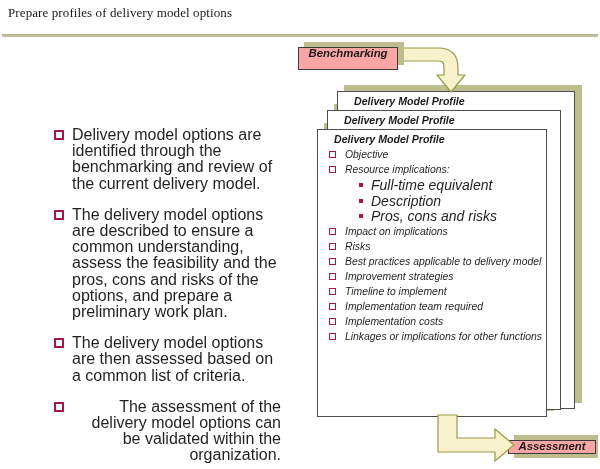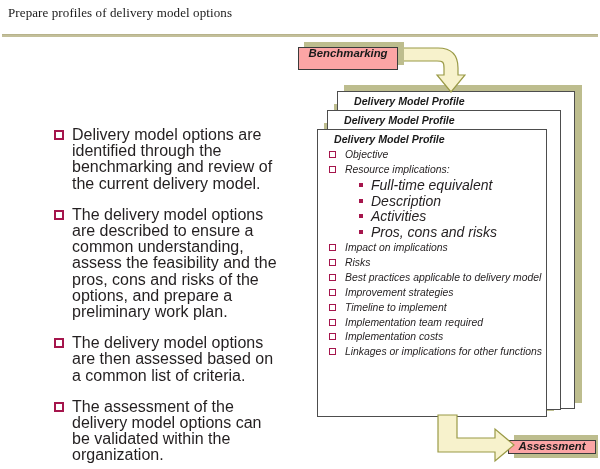--- a/index.html
+++ b/index.html
@@ -51,21 +51,21 @@
     width: 228px;
   }
   .lbullet {
     position: relative;
     padding-left: 19px;
     margin-bottom: 15px;
     font-size: 16px;
     line-height: 16.2px;
     color: #231f20;
   }
-  .lbullet:last-child { margin-bottom: 16px; }
+  .lbullet:last-child { margin-bottom: 16px; text-align: right; }
   .sq-open {
     position: absolute;
     left: 1px;
     top: 3px;
     width: 6px;
     height: 6px;
     border: 2px solid #a5154c;
     box-sizing: content-box;
   }
 
@@ -225,21 +225,20 @@
   </div>
 
   <div class="card-shadow" id="card1-shadow"></div>
   <div class="card" id="card1">
     <div class="card-title">Delivery Model Profile</div>
     <div id="card-list">
         <div class="citem"><span class="sq-open"></span><span>Objective</span></div>
         <div class="citem"><span class="sq-open"></span><span>Resource implications:</span></div>
         <div class="csub"><span class="sq-fill"></span><span>Full-time equivalent</span></div>
         <div class="csub"><span class="sq-fill"></span><span>Description</span></div>
-        <div class="csub"><span class="sq-fill"></span><span>Activities</span></div>
         <div class="csub"><span class="sq-fill"></span></div>
         <div class="csub"><span class="sq-fill"></span><span>Pros, cons and risks</span></div>
         <div class="citem"><span class="sq-open"></span><span>Impact on implications</span></div>
         <div class="citem"><span class="sq-open"></span><span>Risks</span></div>
         <div class="citem"><span class="sq-open"></span><span>Best practices applicable to delivery model</span></div>
         <div class="citem"><span class="sq-open"></span><span>Improvement strategies</span></div>
         <div class="citem"><span class="sq-open"></span><span>Timeline to implement</span></div>
         <div class="citem"><span class="sq-open"></span><span>Implementation team required</span></div>
         <div class="citem"><span class="sq-open"></span><span>Implementation costs</span></div>
         <div class="citem"><span class="sq-open"></span><span>Linkages or implications for other functions</span></div>

